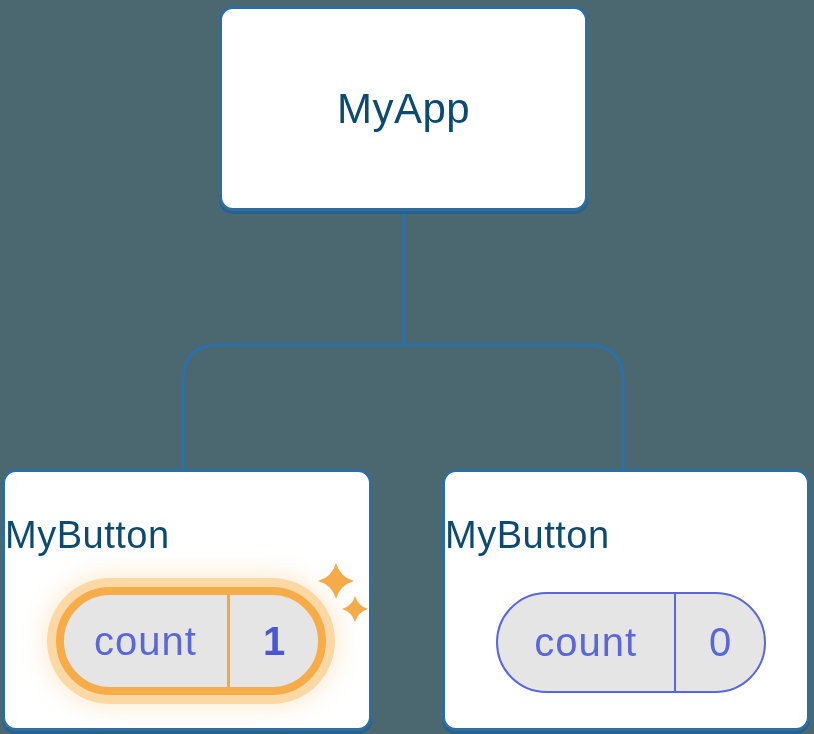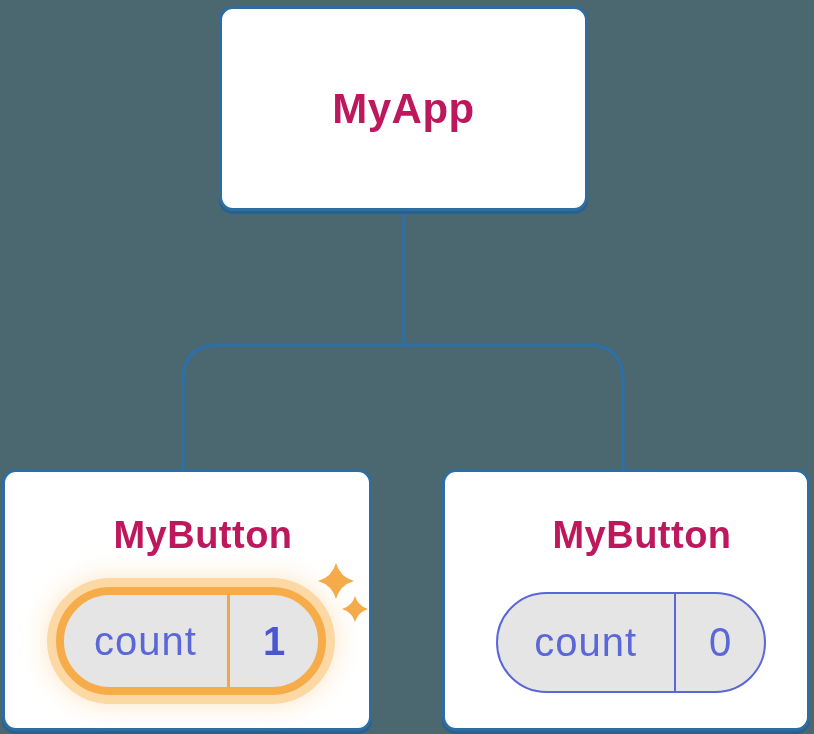--- a/index.html
+++ b/index.html
@@ -32,32 +32,31 @@
   .node-root {
     left: 219px; top: 6px;
     width: 369px; height: 205px;
     display: flex;
     align-items: center;
     justify-content: center;
   }
   .node-child-left  { left: 2px;   top: 469px; width: 370px; height: 262px; }
   .node-child-right { left: 442px; top: 469px; width: 368px; height: 262px; }
   .node-title {
-    color: #be185d;
+    color: #0c4a6e;
     font-size: 42px;
-    font-weight: 700;
+    font-weight: 400;
     letter-spacing: 0.5px;
-    text-align: center;
+    text-align: left;
   }
   .child-title {
     position: absolute;
     left: 0; right: 0;
     top: 42px;
     font-size: 38px;
-    padding-left: 32px;
   }
   .pill {
     position: absolute;
     background: #e5e5e5;
     border-radius: 999px;
     box-sizing: border-box;
     display: flex;
     align-items: stretch;
     z-index: 3;
   }

